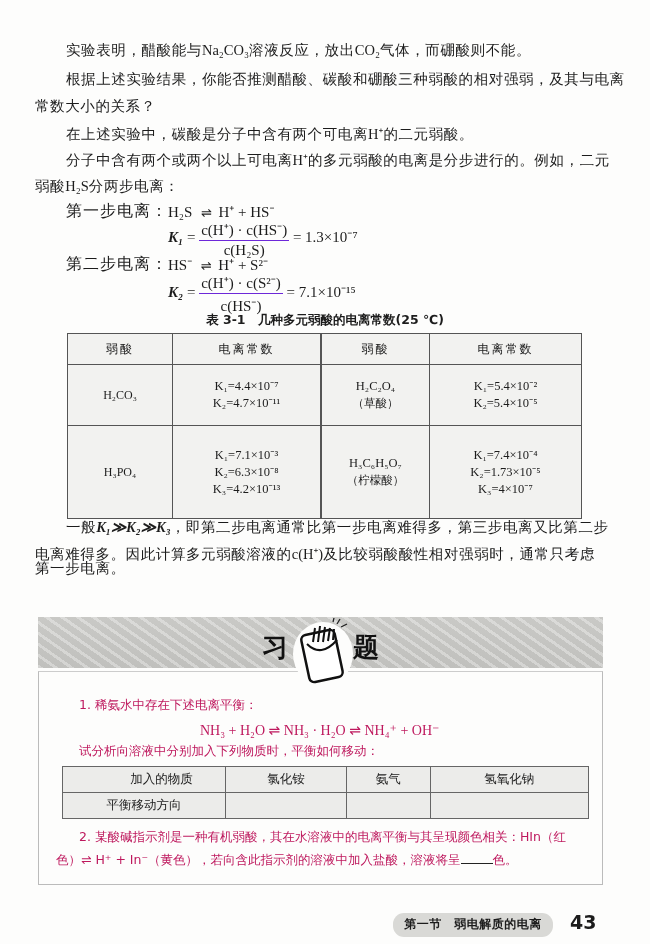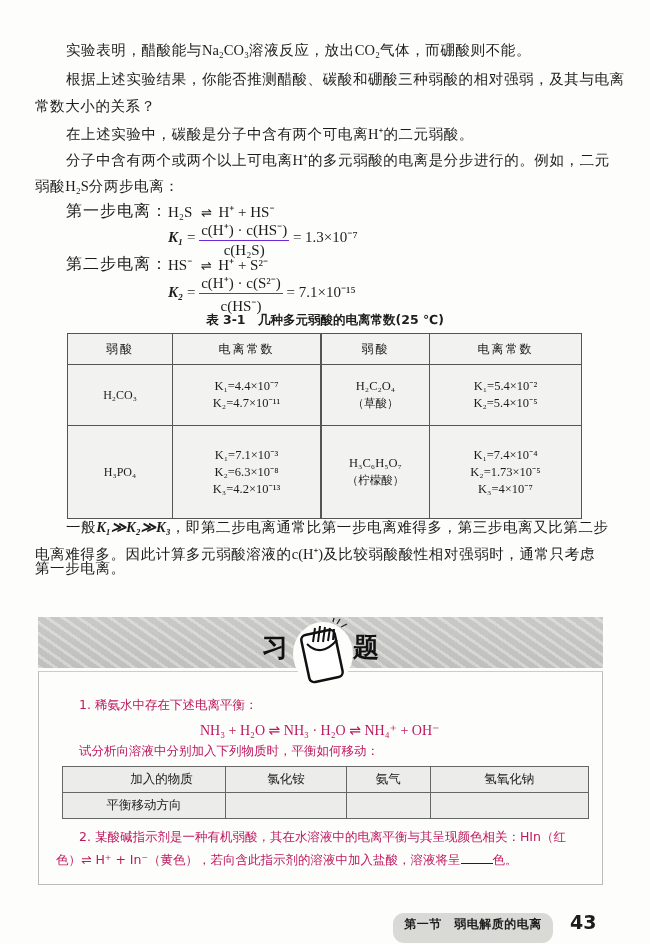--- a/index.html
+++ b/index.html
@@ -35,21 +35,21 @@
       linear-gradient(#cfcfcc,#c6c6c3);
   }
   .banner-title { position:absolute; top:630px; font-family:"DejaVu Sans", sans-serif; font-weight:bold; font-size:26px; color:#111; }
   .bag { position:absolute; left:293px; top:618px; width:60px; height:68px; }
   .exbox { position:absolute; left:38px; top:671px; width:563px; height:212px; border:1px solid #bbb; border-top:1px solid #ccc; background:#fdfdfc; }
   .ex { position:absolute; font-family:"DejaVu Sans", sans-serif; font-size:12.5px; white-space:nowrap; color:#be185d; }
   table.t2 { position:absolute; left:62px; top:766px; width:527px; border-collapse:collapse; background:#ececea; font-family:"DejaVu Sans", sans-serif; font-size:12.5px; }
   table.t2 td { border:1px solid #666; text-align:center; height:23px; }
   .blank { display:inline-block; width:32px; border-bottom:1px solid #222; height:12px; vertical-align:baseline; }
 
-  .footer-pill { position:absolute; left:393px; top:913px; width:160px; height:30px; border-radius:11px; background:#d9d9d6; font-family:"DejaVu Sans", sans-serif; font-weight:bold; font-size:12px; line-height:22px; text-align:center; letter-spacing:0.5px; }
+  .footer-pill { position:absolute; left:393px; top:913px; width:160px; height:24px; border-radius:11px; background:#d9d9d6; font-family:"DejaVu Sans", sans-serif; font-weight:bold; font-size:12px; line-height:22px; text-align:center; letter-spacing:0.5px; }
   .pageno { position:absolute; left:570px; top:911px; font-family:"DejaVu Sans", sans-serif; font-weight:bold; font-size:19px; }
 </style>
 </head>
 <body>
 
 <div class="p ind" style="top:40px;">
   <span>实验表明，醋酸能与</span><span class="lat">Na₂CO₃</span><span>溶液反应，放出</span><span class="lat">CO₂</span><span>气体，而硼酸则不能。</span>
 </div>
 <div class="p ind" style="top:69px;">根据上述实验结果，你能否推测醋酸、碳酸和硼酸三种弱酸的相对强弱，及其与电离</div>
 <div class="p flush" style="top:96px;">常数大小的关系？</div>

